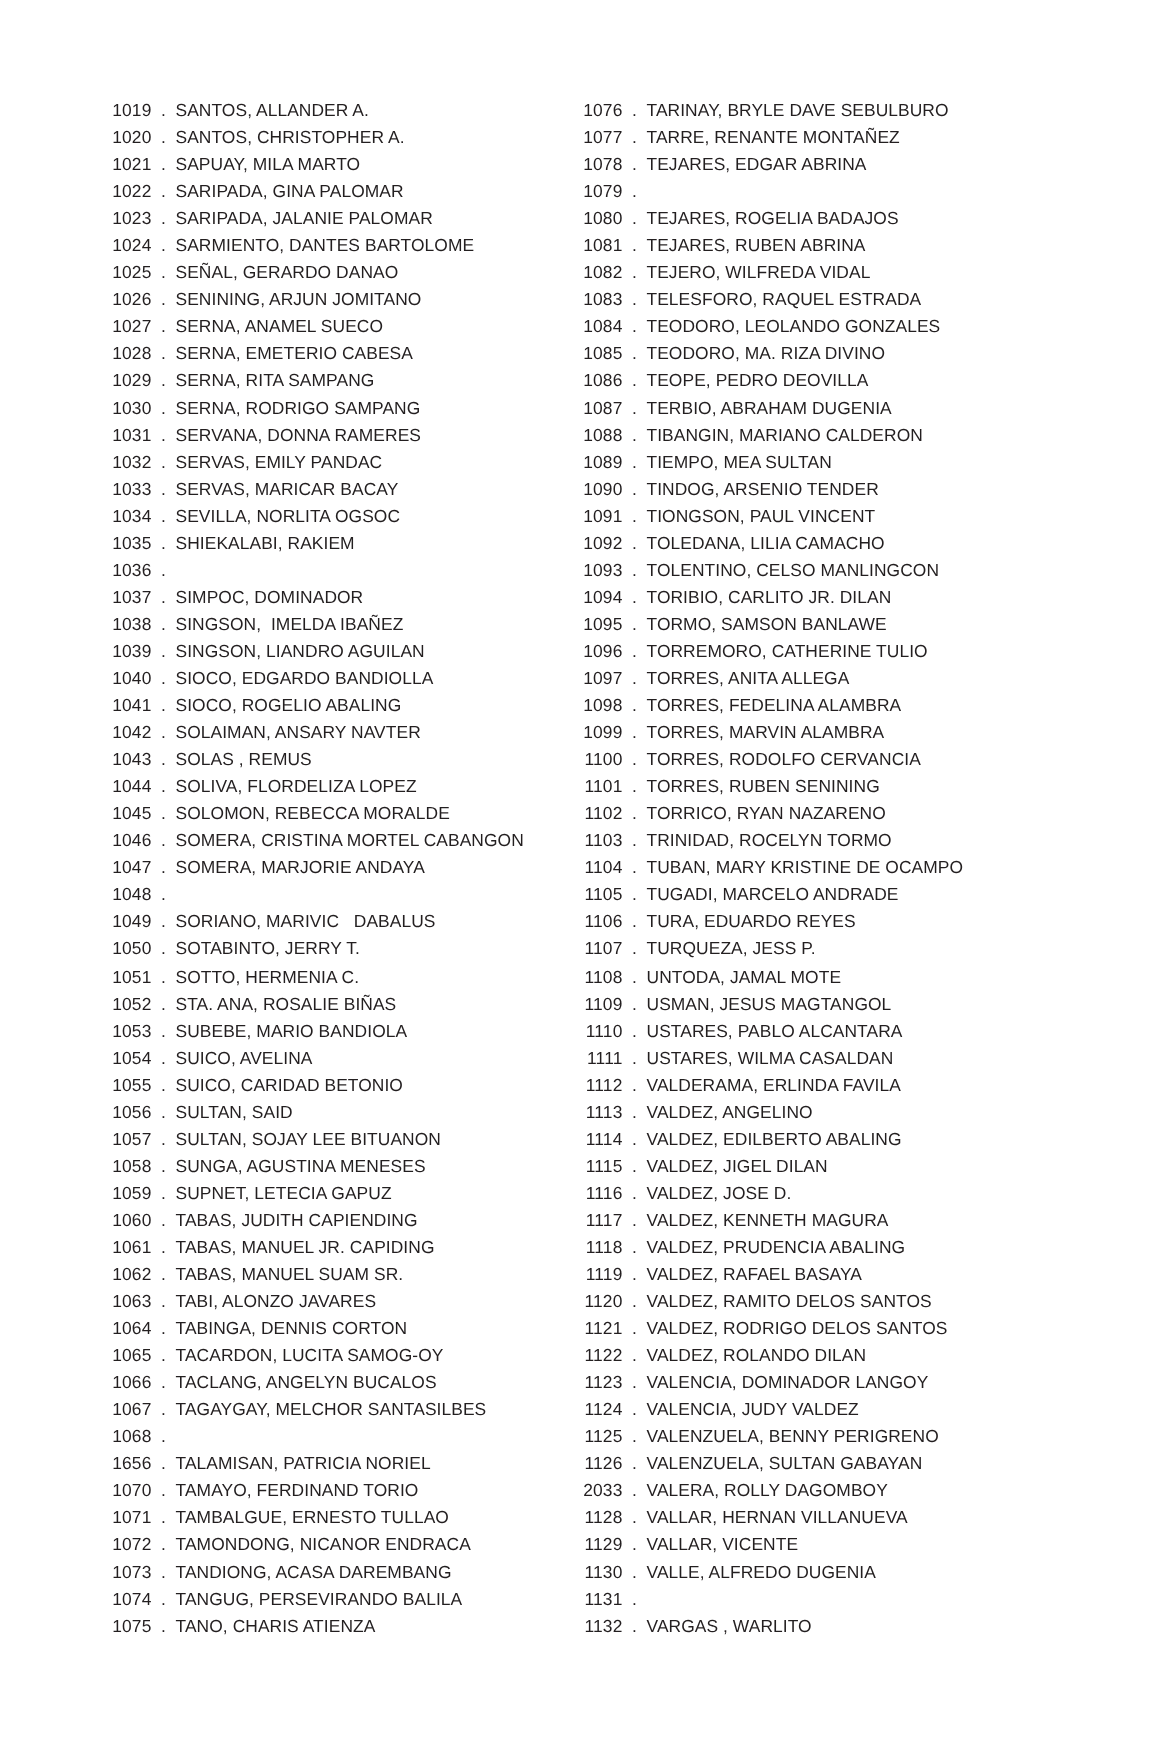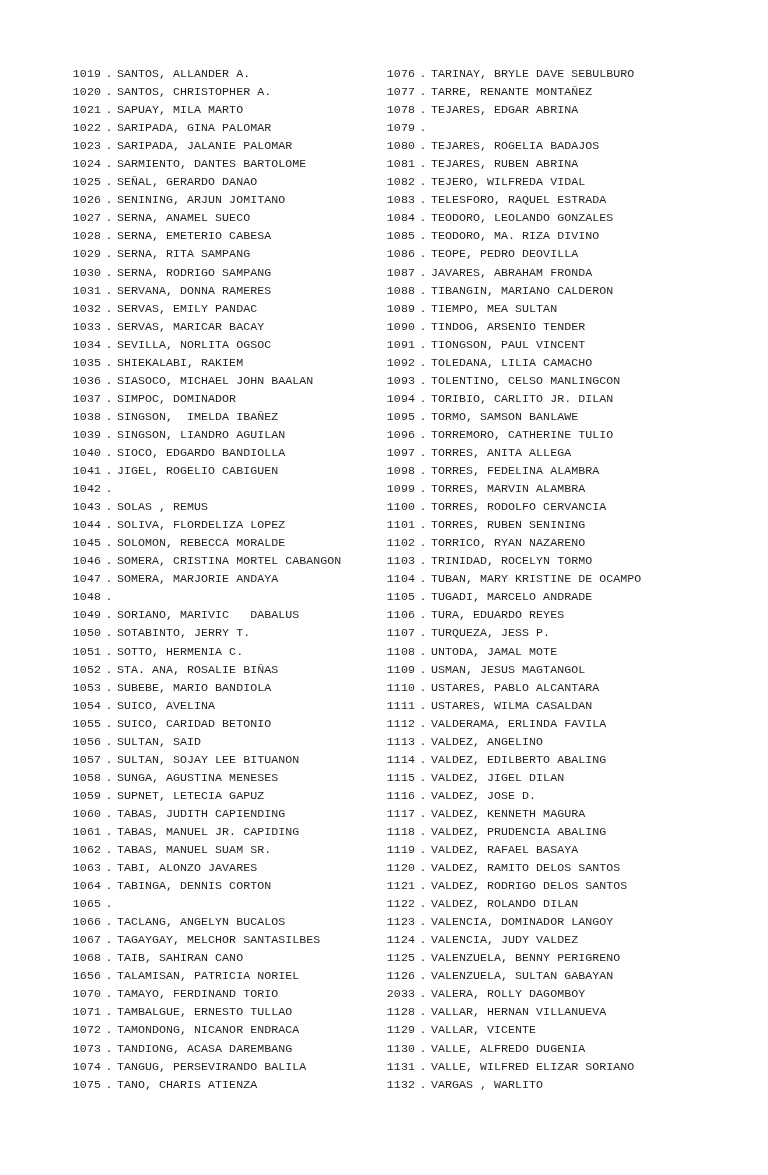--- a/index.html
+++ b/index.html
@@ -20,21 +20,20 @@
     height: 1175px;
     background: #ffffff;
   }
   .columns {
     position: absolute;
     top: 65px;
     left: 0;
     width: 712px;
     display: flex;
     flex-direction: row;
-    font-family: Liberation Mono, monospace;
   }
   .column {
     width: 307px;
   }
   .column.left {
     margin-left: 68px;
   }
   .column.right {
     margin-left: 7px;
   }
@@ -80,27 +79,27 @@
         <div class="entry"><span class="entry-num">1026</span><span class="entry-dot">.</span><span class="entry-name">SENINING, ARJUN JOMITANO</span></div>
         <div class="entry"><span class="entry-num">1027</span><span class="entry-dot">.</span><span class="entry-name">SERNA, ANAMEL SUECO</span></div>
         <div class="entry"><span class="entry-num">1028</span><span class="entry-dot">.</span><span class="entry-name">SERNA, EMETERIO CABESA</span></div>
         <div class="entry"><span class="entry-num">1029</span><span class="entry-dot">.</span><span class="entry-name">SERNA, RITA SAMPANG</span></div>
         <div class="entry"><span class="entry-num">1030</span><span class="entry-dot">.</span><span class="entry-name">SERNA, RODRIGO SAMPANG</span></div>
         <div class="entry"><span class="entry-num">1031</span><span class="entry-dot">.</span><span class="entry-name">SERVANA, DONNA RAMERES</span></div>
         <div class="entry"><span class="entry-num">1032</span><span class="entry-dot">.</span><span class="entry-name">SERVAS, EMILY PANDAC</span></div>
         <div class="entry"><span class="entry-num">1033</span><span class="entry-dot">.</span><span class="entry-name">SERVAS, MARICAR BACAY</span></div>
         <div class="entry"><span class="entry-num">1034</span><span class="entry-dot">.</span><span class="entry-name">SEVILLA, NORLITA OGSOC</span></div>
         <div class="entry"><span class="entry-num">1035</span><span class="entry-dot">.</span><span class="entry-name">SHIEKALABI, RAKIEM</span></div>
-        <div class="entry"><span class="entry-num">1036</span><span class="entry-dot">.</span><span class="entry-name">SIASOCO, MICHAEL JOHN BAALAN</span></div>
+        <div class="entry"><span class="entry-num">1036</span><span class="entry-dot">.</span></div>
         <div class="entry"><span class="entry-num">1037</span><span class="entry-dot">.</span><span class="entry-name">SIMPOC, DOMINADOR</span></div>
         <div class="entry"><span class="entry-num">1038</span><span class="entry-dot">.</span><span class="entry-name">SINGSON,  IMELDA IBAÑEZ</span></div>
         <div class="entry"><span class="entry-num">1039</span><span class="entry-dot">.</span><span class="entry-name">SINGSON, LIANDRO AGUILAN</span></div>
         <div class="entry"><span class="entry-num">1040</span><span class="entry-dot">.</span><span class="entry-name">SIOCO, EDGARDO BANDIOLLA</span></div>
-        <div class="entry"><span class="entry-num">1041</span><span class="entry-dot">.</span><span class="entry-name">JIGEL, ROGELIO CABIGUEN</span></div>
-        <div class="entry"><span class="entry-num">1042</span><span class="entry-dot">.</span></div>
+        <div class="entry"><span class="entry-num">1041</span><span class="entry-dot">.</span><span class="entry-name">SIOCO, ROGELIO ABALING</span></div>
+        <div class="entry"><span class="entry-num">1042</span><span class="entry-dot">.</span><span class="entry-name">SOLAIMAN, ANSARY NAVTER</span></div>
         <div class="entry"><span class="entry-num">1043</span><span class="entry-dot">.</span><span class="entry-name">SOLAS , REMUS</span></div>
         <div class="entry"><span class="entry-num">1044</span><span class="entry-dot">.</span><span class="entry-name">SOLIVA, FLORDELIZA LOPEZ</span></div>
         <div class="entry"><span class="entry-num">1045</span><span class="entry-dot">.</span><span class="entry-name">SOLOMON, REBECCA MORALDE</span></div>
         <div class="entry"><span class="entry-num">1046</span><span class="entry-dot">.</span><span class="entry-name">SOMERA, CRISTINA MORTEL CABANGON</span></div>
         <div class="entry"><span class="entry-num">1047</span><span class="entry-dot">.</span><span class="entry-name">SOMERA, MARJORIE ANDAYA</span></div>
         <div class="entry"><span class="entry-num">1048</span><span class="entry-dot">.</span></div>
         <div class="entry"><span class="entry-num">1049</span><span class="entry-dot">.</span><span class="entry-name">SORIANO, MARIVIC   DABALUS</span></div>
         <div class="entry"><span class="entry-num">1050</span><span class="entry-dot">.</span><span class="entry-name">SOTABINTO, JERRY T.</span></div>
         <div class="entry"><span class="entry-num">1051</span><span class="entry-dot">.</span><span class="entry-name">SOTTO, HERMENIA C.</span></div>
         <div class="entry"><span class="entry-num">1052</span><span class="entry-dot">.</span><span class="entry-name">STA. ANA, ROSALIE BIÑAS</span></div>
@@ -109,45 +108,45 @@
         <div class="entry"><span class="entry-num">1055</span><span class="entry-dot">.</span><span class="entry-name">SUICO, CARIDAD BETONIO</span></div>
         <div class="entry"><span class="entry-num">1056</span><span class="entry-dot">.</span><span class="entry-name">SULTAN, SAID</span></div>
         <div class="entry"><span class="entry-num">1057</span><span class="entry-dot">.</span><span class="entry-name">SULTAN, SOJAY LEE BITUANON</span></div>
         <div class="entry"><span class="entry-num">1058</span><span class="entry-dot">.</span><span class="entry-name">SUNGA, AGUSTINA MENESES</span></div>
         <div class="entry"><span class="entry-num">1059</span><span class="entry-dot">.</span><span class="entry-name">SUPNET, LETECIA GAPUZ</span></div>
         <div class="entry"><span class="entry-num">1060</span><span class="entry-dot">.</span><span class="entry-name">TABAS, JUDITH CAPIENDING</span></div>
         <div class="entry"><span class="entry-num">1061</span><span class="entry-dot">.</span><span class="entry-name">TABAS, MANUEL JR. CAPIDING</span></div>
         <div class="entry"><span class="entry-num">1062</span><span class="entry-dot">.</span><span class="entry-name">TABAS, MANUEL SUAM SR.</span></div>
         <div class="entry"><span class="entry-num">1063</span><span class="entry-dot">.</span><span class="entry-name">TABI, ALONZO JAVARES</span></div>
         <div class="entry"><span class="entry-num">1064</span><span class="entry-dot">.</span><span class="entry-name">TABINGA, DENNIS CORTON</span></div>
-        <div class="entry"><span class="entry-num">1065</span><span class="entry-dot">.</span></div>
+        <div class="entry"><span class="entry-num">1065</span><span class="entry-dot">.</span><span class="entry-name">TACARDON, LUCITA SAMOG-OY</span></div>
         <div class="entry"><span class="entry-num">1066</span><span class="entry-dot">.</span><span class="entry-name">TACLANG, ANGELYN BUCALOS</span></div>
         <div class="entry"><span class="entry-num">1067</span><span class="entry-dot">.</span><span class="entry-name">TAGAYGAY, MELCHOR SANTASILBES</span></div>
-        <div class="entry"><span class="entry-num">1068</span><span class="entry-dot">.</span><span class="entry-name">TAIB, SAHIRAN CANO</span></div>
+        <div class="entry"><span class="entry-num">1068</span><span class="entry-dot">.</span></div>
         <div class="entry"><span class="entry-num">1656</span><span class="entry-dot">.</span><span class="entry-name">TALAMISAN, PATRICIA NORIEL</span></div>
         <div class="entry"><span class="entry-num">1070</span><span class="entry-dot">.</span><span class="entry-name">TAMAYO, FERDINAND TORIO</span></div>
         <div class="entry"><span class="entry-num">1071</span><span class="entry-dot">.</span><span class="entry-name">TAMBALGUE, ERNESTO TULLAO</span></div>
         <div class="entry"><span class="entry-num">1072</span><span class="entry-dot">.</span><span class="entry-name">TAMONDONG, NICANOR ENDRACA</span></div>
         <div class="entry"><span class="entry-num">1073</span><span class="entry-dot">.</span><span class="entry-name">TANDIONG, ACASA DAREMBANG</span></div>
         <div class="entry"><span class="entry-num">1074</span><span class="entry-dot">.</span><span class="entry-name">TANGUG, PERSEVIRANDO BALILA</span></div>
         <div class="entry"><span class="entry-num">1075</span><span class="entry-dot">.</span><span class="entry-name">TANO, CHARIS ATIENZA</span></div>
       </div>
     <div class="column right">
         <div class="entry"><span class="entry-num">1076</span><span class="entry-dot">.</span><span class="entry-name">TARINAY, BRYLE DAVE SEBULBURO</span></div>
         <div class="entry"><span class="entry-num">1077</span><span class="entry-dot">.</span><span class="entry-name">TARRE, RENANTE MONTAÑEZ</span></div>
         <div class="entry"><span class="entry-num">1078</span><span class="entry-dot">.</span><span class="entry-name">TEJARES, EDGAR ABRINA</span></div>
         <div class="entry"><span class="entry-num">1079</span><span class="entry-dot">.</span></div>
         <div class="entry"><span class="entry-num">1080</span><span class="entry-dot">.</span><span class="entry-name">TEJARES, ROGELIA BADAJOS</span></div>
         <div class="entry"><span class="entry-num">1081</span><span class="entry-dot">.</span><span class="entry-name">TEJARES, RUBEN ABRINA</span></div>
         <div class="entry"><span class="entry-num">1082</span><span class="entry-dot">.</span><span class="entry-name">TEJERO, WILFREDA VIDAL</span></div>
         <div class="entry"><span class="entry-num">1083</span><span class="entry-dot">.</span><span class="entry-name">TELESFORO, RAQUEL ESTRADA</span></div>
         <div class="entry"><span class="entry-num">1084</span><span class="entry-dot">.</span><span class="entry-name">TEODORO, LEOLANDO GONZALES</span></div>
         <div class="entry"><span class="entry-num">1085</span><span class="entry-dot">.</span><span class="entry-name">TEODORO, MA. RIZA DIVINO</span></div>
         <div class="entry"><span class="entry-num">1086</span><span class="entry-dot">.</span><span class="entry-name">TEOPE, PEDRO DEOVILLA</span></div>
-        <div class="entry"><span class="entry-num">1087</span><span class="entry-dot">.</span><span class="entry-name">JAVARES, ABRAHAM FRONDA</span></div>
+        <div class="entry"><span class="entry-num">1087</span><span class="entry-dot">.</span><span class="entry-name">TERBIO, ABRAHAM DUGENIA</span></div>
         <div class="entry"><span class="entry-num">1088</span><span class="entry-dot">.</span><span class="entry-name">TIBANGIN, MARIANO CALDERON</span></div>
         <div class="entry"><span class="entry-num">1089</span><span class="entry-dot">.</span><span class="entry-name">TIEMPO, MEA SULTAN</span></div>
         <div class="entry"><span class="entry-num">1090</span><span class="entry-dot">.</span><span class="entry-name">TINDOG, ARSENIO TENDER</span></div>
         <div class="entry"><span class="entry-num">1091</span><span class="entry-dot">.</span><span class="entry-name">TIONGSON, PAUL VINCENT</span></div>
         <div class="entry"><span class="entry-num">1092</span><span class="entry-dot">.</span><span class="entry-name">TOLEDANA, LILIA CAMACHO</span></div>
         <div class="entry"><span class="entry-num">1093</span><span class="entry-dot">.</span><span class="entry-name">TOLENTINO, CELSO MANLINGCON</span></div>
         <div class="entry"><span class="entry-num">1094</span><span class="entry-dot">.</span><span class="entry-name">TORIBIO, CARLITO JR. DILAN</span></div>
         <div class="entry"><span class="entry-num">1095</span><span class="entry-dot">.</span><span class="entry-name">TORMO, SAMSON BANLAWE</span></div>
         <div class="entry"><span class="entry-num">1096</span><span class="entry-dot">.</span><span class="entry-name">TORREMORO, CATHERINE TULIO</span></div>
         <div class="entry"><span class="entry-num">1097</span><span class="entry-dot">.</span><span class="entry-name">TORRES, ANITA ALLEGA</span></div>
@@ -177,17 +176,17 @@
         <div class="entry"><span class="entry-num">1121</span><span class="entry-dot">.</span><span class="entry-name">VALDEZ, RODRIGO DELOS SANTOS</span></div>
         <div class="entry"><span class="entry-num">1122</span><span class="entry-dot">.</span><span class="entry-name">VALDEZ, ROLANDO DILAN</span></div>
         <div class="entry"><span class="entry-num">1123</span><span class="entry-dot">.</span><span class="entry-name">VALENCIA, DOMINADOR LANGOY</span></div>
         <div class="entry"><span class="entry-num">1124</span><span class="entry-dot">.</span><span class="entry-name">VALENCIA, JUDY VALDEZ</span></div>
         <div class="entry"><span class="entry-num">1125</span><span class="entry-dot">.</span><span class="entry-name">VALENZUELA, BENNY PERIGRENO</span></div>
         <div class="entry"><span class="entry-num">1126</span><span class="entry-dot">.</span><span class="entry-name">VALENZUELA, SULTAN GABAYAN</span></div>
         <div class="entry"><span class="entry-num">2033</span><span class="entry-dot">.</span><span class="entry-name">VALERA, ROLLY DAGOMBOY</span></div>
         <div class="entry"><span class="entry-num">1128</span><span class="entry-dot">.</span><span class="entry-name">VALLAR, HERNAN VILLANUEVA</span></div>
         <div class="entry"><span class="entry-num">1129</span><span class="entry-dot">.</span><span class="entry-name">VALLAR, VICENTE</span></div>
         <div class="entry"><span class="entry-num">1130</span><span class="entry-dot">.</span><span class="entry-name">VALLE, ALFREDO DUGENIA</span></div>
-        <div class="entry"><span class="entry-num">1131</span><span class="entry-dot">.</span><span class="entry-name">VALLE, WILFRED ELIZAR SORIANO</span></div>
+        <div class="entry"><span class="entry-num">1131</span><span class="entry-dot">.</span></div>
         <div class="entry"><span class="entry-num">1132</span><span class="entry-dot">.</span><span class="entry-name">VARGAS , WARLITO</span></div>
       </div>
   </div>
 </div>
 
 </body></html>

